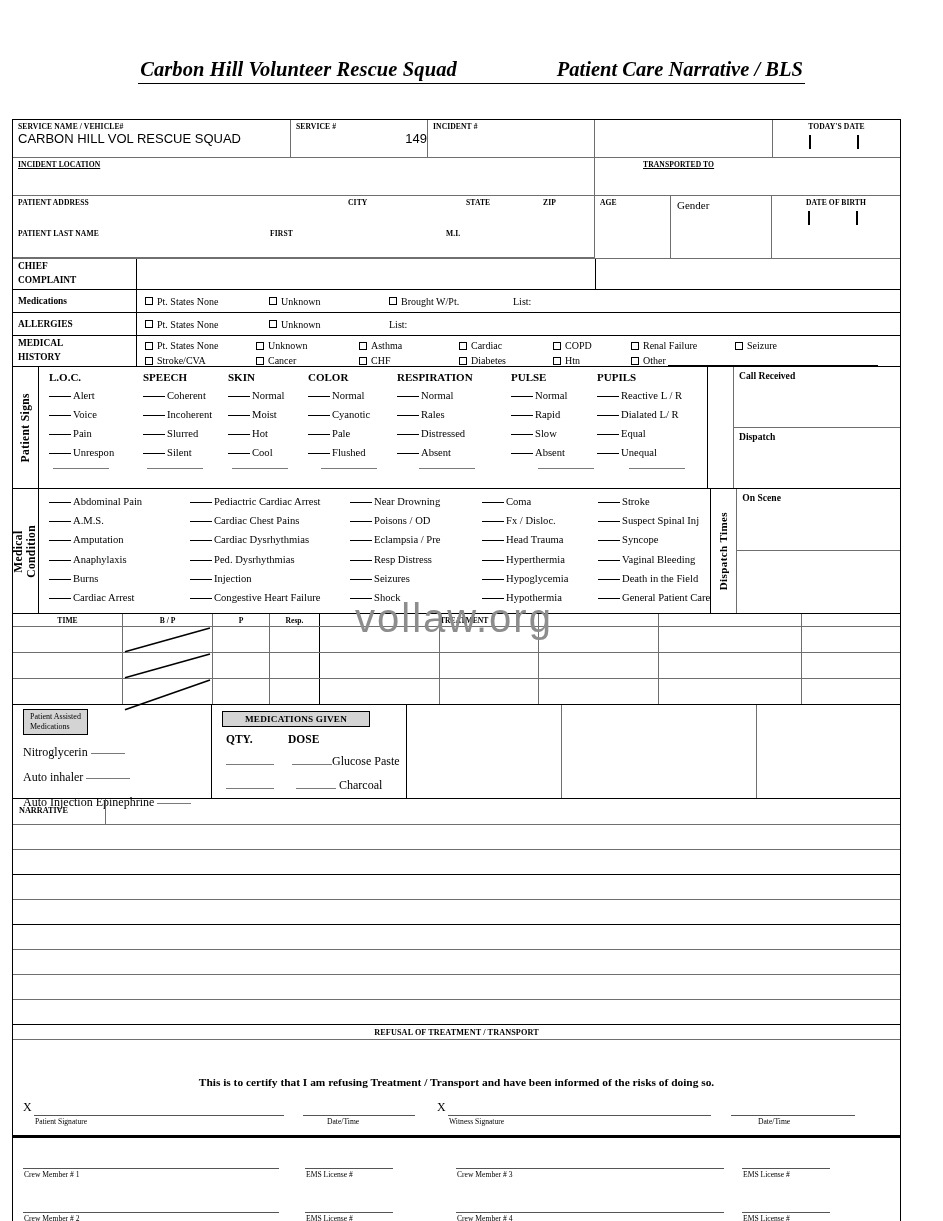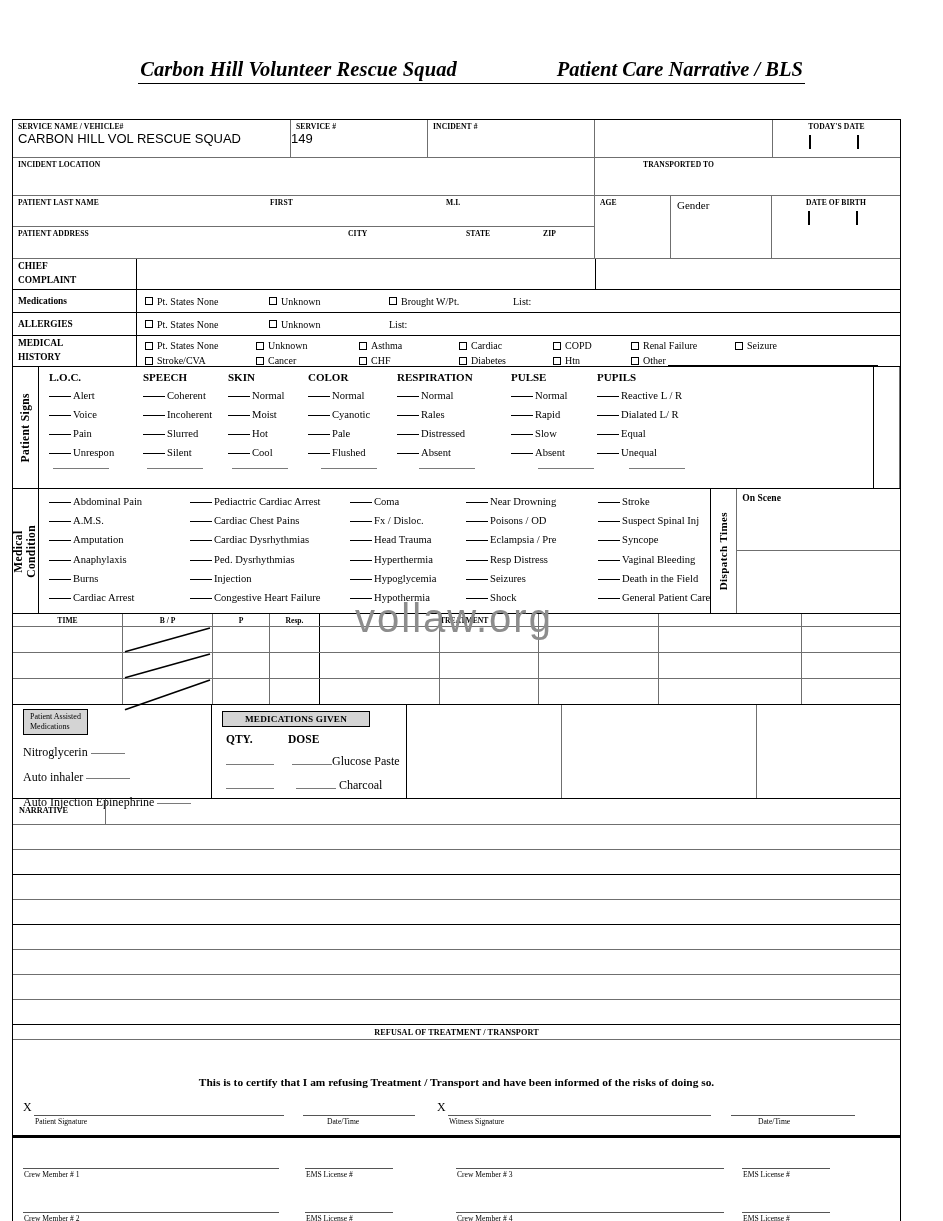--- a/index.html
+++ b/index.html
@@ -44,21 +44,21 @@
   .bb{ border-bottom:1px solid #6f6f6f; }
   .bb-dark{ border-bottom:1.3px solid #000; }
   .lbl{
     font-size:7.6px; font-weight:bold; letter-spacing:.1px;
     padding:3px 0 0 5px; line-height:1.1; display:block;
   }
   .val{ font-family:"Liberation Sans", sans-serif; font-size:13px; padding-left:5px; }
 
   
   .r1{ height:38px; }
-  .r2{ height:38px; }
+  .r2{ height:38px;text-decoration:underline; }
   .r3{ height:31px; }
   .r4{ height:31px; }
 
   .datemark{
     position:absolute; width:1.6px; height:14px; background:#000; top:15px;
   }
 
   
   .cc-row{ height:31px; }
   .cc-label{ width:124px; }
@@ -177,21 +177,21 @@
 
 <div class="sheet">
 
   <div class="row r1 bb">
     <div class="cell" style="width:278px">
       <span class="lbl">SERVICE NAME /  VEHICLE#</span>
       <div class="val">CARBON HILL VOL RESCUE SQUAD</div>
     </div>
     <div class="cell" style="width:137px">
       <span class="lbl">SERVICE #</span>
-      <div class="val" style="text-align:left;padding-left:0">149</div>
+      <div class="val" style="text-align:right;padding-left:0">149</div>
     </div>
     <div class="cell" style="width:167px">
       <span class="lbl">INCIDENT #</span>
     </div>
     <div class="cell" style="width:178px"></div>
     <div class="cell" style="flex:1">
       <span class="lbl" style="text-align:center;padding-left:0">TODAY'S DATE</span>
       <i class="datemark" style="left:36px"></i>
       <i class="datemark" style="left:84px"></i>
     </div>
@@ -201,33 +201,33 @@
     <div class="cell" style="width:582px">
       <span class="lbl">INCIDENT LOCATION</span>
     </div>
     <div class="cell" style="flex:1">
       <span class="lbl" style="padding-left:48px">TRANSPORTED TO</span>
     </div>
   </div>
 
   <div class="row bb">
     <div class="cell" style="width:582px">
-      <div class="row r3 bb">
-        <div style="flex:1;position:relative">
-          <span class="lbl">PATIENT   LAST NAME</span>
-          <span class="lbl" style="position:absolute;left:252px;top:0">FIRST</span>
-          <span class="lbl" style="position:absolute;left:428px;top:0">M.I.</span>
-        </div>
-      </div>
       <div class="row r4">
         <div style="flex:1;position:relative">
           <span class="lbl">PATIENT ADDRESS</span>
           <span class="lbl" style="position:absolute;left:330px;top:0">CITY</span>
           <span class="lbl" style="position:absolute;left:448px;top:0">STATE</span>
           <span class="lbl" style="position:absolute;left:525px;top:0">ZIP</span>
+        </div>
+      </div>
+      <div class="row r3 bb">
+        <div style="flex:1;position:relative">
+          <span class="lbl">PATIENT   LAST NAME</span>
+          <span class="lbl" style="position:absolute;left:252px;top:0">FIRST</span>
+          <span class="lbl" style="position:absolute;left:428px;top:0">M.I.</span>
         </div>
       </div>
     </div>
     <div class="cell" style="width:76px">
       <span class="lbl">AGE</span>
     </div>
     <div class="cell" style="width:101px">
       <span style="font-size:11px;padding:3px 0 0 6px;display:block">Gender</span>
     </div>
     <div class="cell" style="flex:1;position:relative">
@@ -414,20 +414,28 @@
         <i class="blankline" style="width:56px;margin-right:38px"></i>
         <i class="blankline" style="width:56px;margin-right:29px"></i>
         <i class="blankline" style="width:56px;margin-right:33px"></i>
         <i class="blankline" style="width:56px;margin-right:42px"></i>
         <i class="blankline" style="width:56px;margin-right:63px"></i>
         <i class="blankline" style="width:56px;margin-right:35px"></i>
         <i class="blankline" style="width:56px"></i>
       </div>
     </div>
     <div class="cell vlabel" style="width:26px;border-right:1px solid #6f6f6f"></div>
+    <div class="cell disp-col" style="flex:1">
+      <div class="disp-cell bb" style="height:61px">
+        <span>Call Received</span>
+      </div>
+      <div class="disp-cell" style="height:61px">
+        <span>Dispatch</span>
+      </div>
+    </div>
   </div>
 
   <div class="row bb-dark" style="height:125px">
     <div class="cell vlabel" style="border-right:1.3px solid #000">
       <span><u style="text-decoration:none">Medical</u><br><u style="text-decoration:none">Condition</u></span>
     </div>
     <div class="cell mc-body" style="border-right:1.3px solid #000">
       <div class="mc-grid" style="padding-left:10px">
         <div style="width:141px">
           <div class="mc-item"><i class="ul"></i><u style="text-decoration:none">Abdominal Pain</u></div>
@@ -438,35 +446,35 @@
           <div class="mc-item"><i class="ul"></i><u style="text-decoration:none">Cardiac Arrest</u></div>
         </div>
         <div style="width:160px">
           <div class="mc-item"><i class="ul"></i><u style="text-decoration:none">Pediactric Cardiac Arrest</u></div>
           <div class="mc-item"><i class="ul"></i><u style="text-decoration:none">Cardiac Chest Pains</u></div>
           <div class="mc-item"><i class="ul"></i><u style="text-decoration:none">Cardiac Dysrhythmias</u></div>
           <div class="mc-item"><i class="ul"></i><u style="text-decoration:none">Ped. Dysrhythmias</u></div>
           <div class="mc-item"><i class="ul"></i><u style="text-decoration:none">Injection</u></div>
           <div class="mc-item"><i class="ul"></i><u style="text-decoration:none">Congestive Heart Failure</u></div>
         </div>
+        <div style="width:132px">
+          <div class="mc-item"><i class="ul"></i><u style="text-decoration:none">Near Drowning</u></div>
+          <div class="mc-item"><i class="ul"></i><u style="text-decoration:none">Poisons / OD</u></div>
+          <div class="mc-item"><i class="ul"></i><u style="text-decoration:none">Eclampsia / Pre</u></div>
+          <div class="mc-item"><i class="ul"></i><u style="text-decoration:none">Resp Distress</u></div>
+          <div class="mc-item"><i class="ul"></i><u style="text-decoration:none">Seizures</u></div>
+          <div class="mc-item"><i class="ul"></i><u style="text-decoration:none">Shock</u></div>
+        </div>
         <div style="width:116px">
           <div class="mc-item"><i class="ul"></i><u style="text-decoration:none">Coma</u></div>
           <div class="mc-item"><i class="ul"></i><u style="text-decoration:none">Fx / Disloc.</u></div>
           <div class="mc-item"><i class="ul"></i><u style="text-decoration:none">Head Trauma</u></div>
           <div class="mc-item"><i class="ul"></i><u style="text-decoration:none">Hyperthermia</u></div>
           <div class="mc-item"><i class="ul"></i><u style="text-decoration:none">Hypoglycemia</u></div>
           <div class="mc-item"><i class="ul"></i><u style="text-decoration:none">Hypothermia</u></div>
-        </div>
-        <div style="width:132px">
-          <div class="mc-item"><i class="ul"></i><u style="text-decoration:none">Near Drowning</u></div>
-          <div class="mc-item"><i class="ul"></i><u style="text-decoration:none">Poisons / OD</u></div>
-          <div class="mc-item"><i class="ul"></i><u style="text-decoration:none">Eclampsia / Pre</u></div>
-          <div class="mc-item"><i class="ul"></i><u style="text-decoration:none">Resp Distress</u></div>
-          <div class="mc-item"><i class="ul"></i><u style="text-decoration:none">Seizures</u></div>
-          <div class="mc-item"><i class="ul"></i><u style="text-decoration:none">Shock</u></div>
         </div>
         <div style="flex:1">
           <div class="mc-item"><i class="ul"></i><u style="text-decoration:none">Stroke</u></div>
           <div class="mc-item"><i class="ul"></i><u style="text-decoration:none">Suspect Spinal Inj</u></div>
           <div class="mc-item"><i class="ul"></i><u style="text-decoration:none">Syncope</u></div>
           <div class="mc-item"><i class="ul"></i><u style="text-decoration:none">Vaginal Bleeding</u></div>
           <div class="mc-item"><i class="ul"></i><u style="text-decoration:none">Death in the Field</u></div>
           <div class="mc-item"><i class="ul"></i><u style="text-decoration:none">General Patient Care</u></div>
         </div>
       </div>

